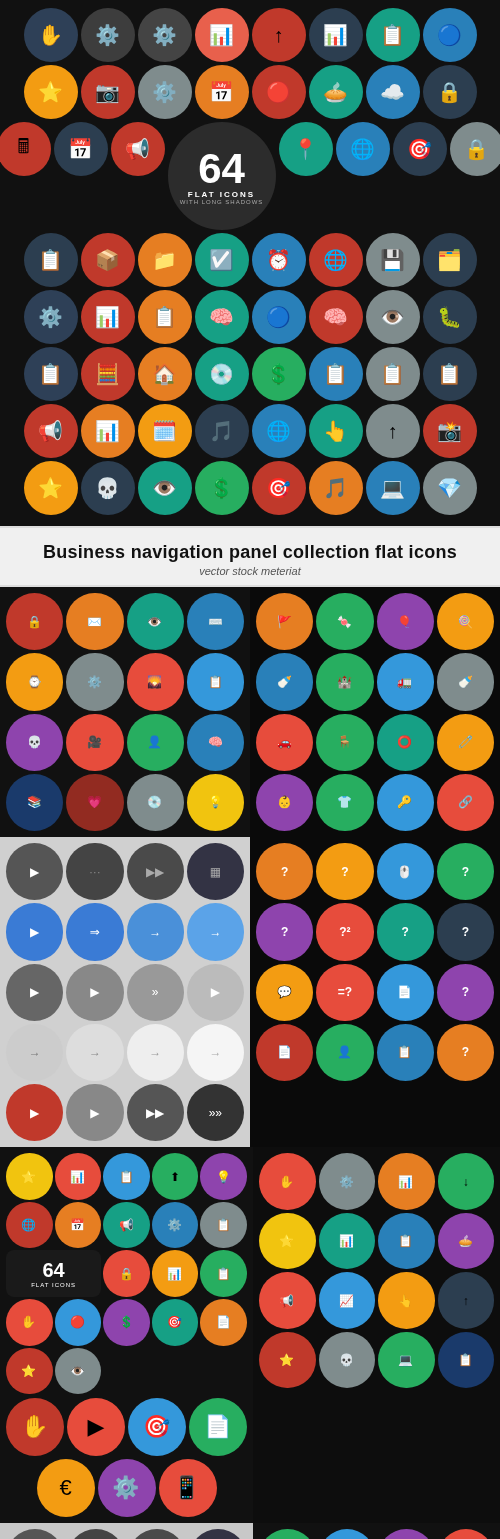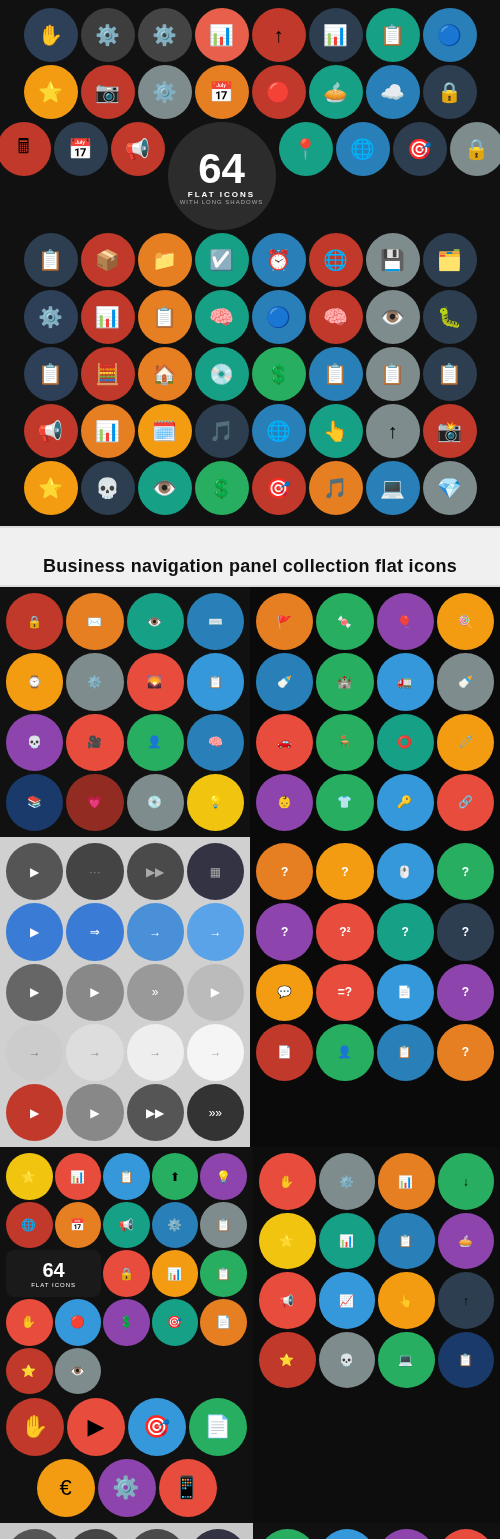--- a/index.html
+++ b/index.html
@@ -8,21 +8,21 @@
       min-height: 1539px;
       background: #000;
       font-family: Arial, sans-serif;
       overflow-x: hidden;
     }
 
     
     .title-banner {
       background: #f0f0f0;
       text-align: center;
-      padding: 28px 10px 8px;
+      padding: 14px 10px 8px;
       border-top: 2px solid #ddd;
       border-bottom: 2px solid #ddd;
     }
 
     .title-banner h2 {
       font-size: 18px;
       font-weight: 900;
       color: #111;
       letter-spacing: 0.3px;
     }
@@ -229,20 +229,21 @@
     <div class="ti c-green">💲</div>
     <div class="ti c-red">🎯</div>
     <div class="ti c-orange">🎵</div>
     <div class="ti c-blue">💻</div>
     <div class="ti c-gray">💎</div>
   </div>
 </div>
 
 <div class="title-banner">
   <h2>Business navigation panel collection flat icons</h2>
+  <p>vector stock meteriat</p>
 </div>
 
 <div class="mid-section">
 
   <div class="half half-black">
     <div class="mini-grid">
       <div class="mini-circle" style="background:#c0392b">🔒</div>
       <div class="mini-circle" style="background:#e67e22">✉️</div>
       <div class="mini-circle" style="background:#16a085">👁️</div>
       <div class="mini-circle" style="background:#2980b9">⌨️</div>

